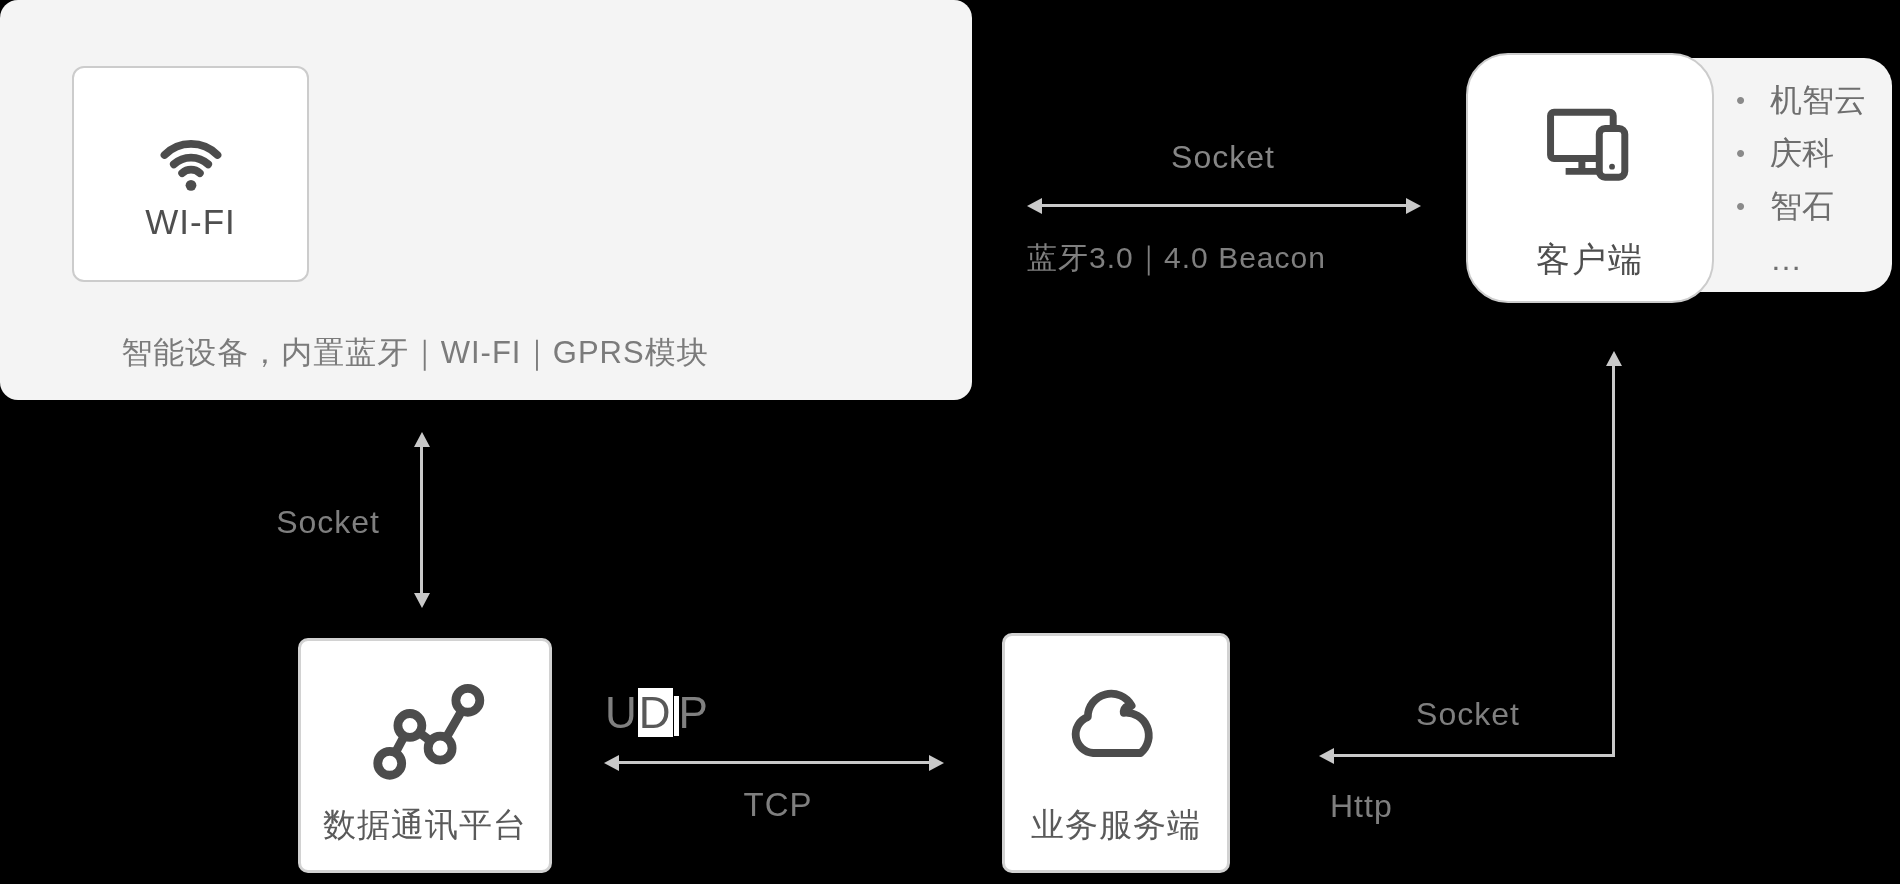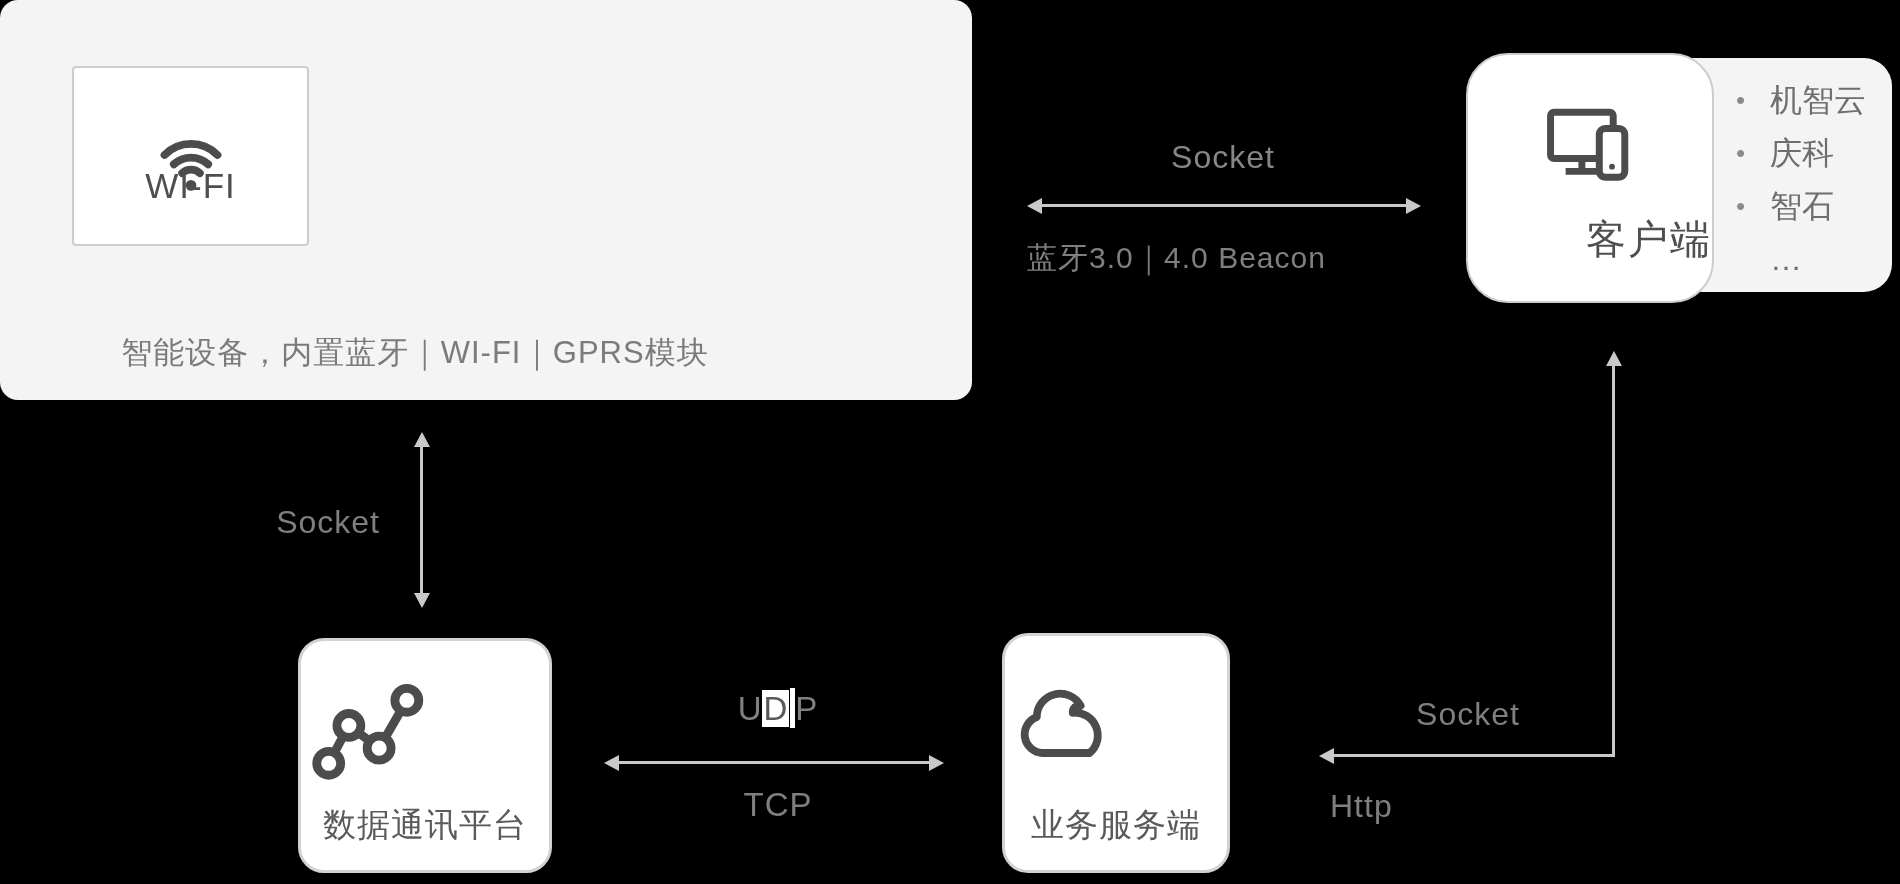--- a/index.html
+++ b/index.html
@@ -8,59 +8,59 @@
     --arrow:#c9c9c9; --arrow-label:#7f7f7f; --vendor-text:#6e6e6e; --bullet:#8a8a8a;
   }
   html,body{margin:0;padding:0}
   body{
     width:1900px;height:884px;background:var(--background);
     font-family:"Liberation Sans",sans-serif;position:relative;overflow:hidden;
   }
   .abs{position:absolute}
   
   .device-panel{left:0;top:0;width:972px;height:400px;background:var(--panel-bg);border-radius:18px}
-  .card{position:absolute;top:66px;width:237px;height:180px;background:var(--card-bg);
-        border:2px solid var(--card-border);border-radius:4px;box-sizing:border-box;
+  .card{position:absolute;top:66px;width:237px;height:216px;background:var(--card-bg);
+        border:2px solid var(--card-border);border-radius:12px;box-sizing:border-box;
         display:flex;flex-direction:column;align-items:center}
   .card .icon{margin-top:28px;height:112px;display:flex;align-items:center;justify-content:center;color:var(--icon)}
   .card-label{position:absolute;bottom:38px;width:100%;text-align:center;font-size:35px;color:var(--box-label);letter-spacing:1px}
   .panel-caption{position:absolute;top:332px;left:0;width:830px;text-align:center;font-size:31px;color:var(--caption-text);letter-spacing:1px}
   
   .vendor-panel{left:1660px;top:58px;width:232px;height:234px;background:var(--panel-bg);
         border-radius:28px;z-index:1;box-sizing:border-box;
         display:flex;flex-direction:column;padding:25px 0 14px 76px;gap:19px}
   .vendor-row{display:flex;align-items:center;font-size:32px;line-height:34px;color:var(--vendor-text)}
   .vendor-bullet{width:34px;font-size:26px;color:var(--bullet)}
   .client-box{left:1466px;top:53px;width:248px;height:250px;background:var(--card-bg);
         border:2px solid var(--card-border);border-radius:42px;box-sizing:border-box;z-index:2;
         display:flex;flex-direction:column;align-items:center}
   .client-box .icon{margin-top:32px;height:120px;display:flex;align-items:center;justify-content:center;color:var(--icon)}
-  .client-label{position:absolute;bottom:34px;width:100%;text-align:right;font-size:40px;color:var(--box-label);letter-spacing:2px}
+  .client-label{position:absolute;bottom:18px;width:100%;text-align:center;font-size:34px;color:var(--box-label);letter-spacing:2px}
   
-  .big-box{background:var(--card-bg);border:3px solid var(--box-border);border-radius:26px;
-        box-sizing:border-box;display:flex;flex-direction:column;align-items:flex-start}
+  .big-box{background:var(--card-bg);border:3px solid var(--box-border);border-radius:10px;
+        box-sizing:border-box;display:flex;flex-direction:column;align-items:center}
   .platform-box{left:298px;top:638px;width:254px;height:235px}
   .business-box{left:1002px;top:633px;width:228px;height:240px}
   .big-box .icon{display:flex;align-items:center;justify-content:center;color:var(--icon)}
   .platform-box .icon{margin-top:24px;height:126px}
   .business-box .icon{margin-top:32px;height:122px}
   .box-label{position:absolute;bottom:22px;width:100%;text-align:center;font-size:33px;color:#5a5a5a;letter-spacing:1px}
   
   .line{position:absolute;background:var(--arrow)}
   .ah{position:absolute;width:0;height:0;border-style:solid}
   .ah-left{left:-15px;top:-6.5px;border-width:8px 15px 8px 0;border-color:transparent var(--arrow) transparent transparent}
   .ah-right{right:-15px;top:-6.5px;border-width:8px 0 8px 15px;border-color:transparent transparent transparent var(--arrow)}
   .ah-up{top:-15px;left:-6.5px;border-width:0 8px 15px 8px;border-color:transparent transparent var(--arrow) transparent}
   .ah-down{bottom:-15px;left:-6.5px;border-width:15px 8px 0 8px;border-color:var(--arrow) transparent transparent transparent}
   
   .lbl{position:absolute;color:var(--arrow-label);letter-spacing:1px}
   .lbl-socket-top{left:1027px;top:139px;width:392px;text-align:center;font-size:32px;color:#868686}
   .lbl-beacon{left:1027px;top:238px;width:394px;text-align:left;font-size:30px}
   .lbl-socket-left{left:230px;top:504px;width:150px;text-align:right;font-size:32px}
-  .lbl-udp{left:605px;top:688px;width:346px;text-align:center;font-size:33px}
+  .lbl-udp{left:605px;top:688px;width:346px;font-size:44px}
   .lbl-tcp{left:605px;top:786px;width:346px;text-align:center;font-size:33px}
   .lbl-socket-right{left:1330px;top:696px;width:276px;text-align:center;font-size:32px}
   .lbl-http{left:1330px;top:788px;width:276px;text-align:left;font-size:32px}
   
   .udp-u,.udp-p{color:#808080}
   .udp-d{background:#ffffff;color:#595959;padding:0 1px}
   .udp-caret{display:inline-block;width:5px;height:40px;background:#ffffff;vertical-align:-8px;margin:0 0 0 1px}
   svg{display:block}
 </style>
 </head>

